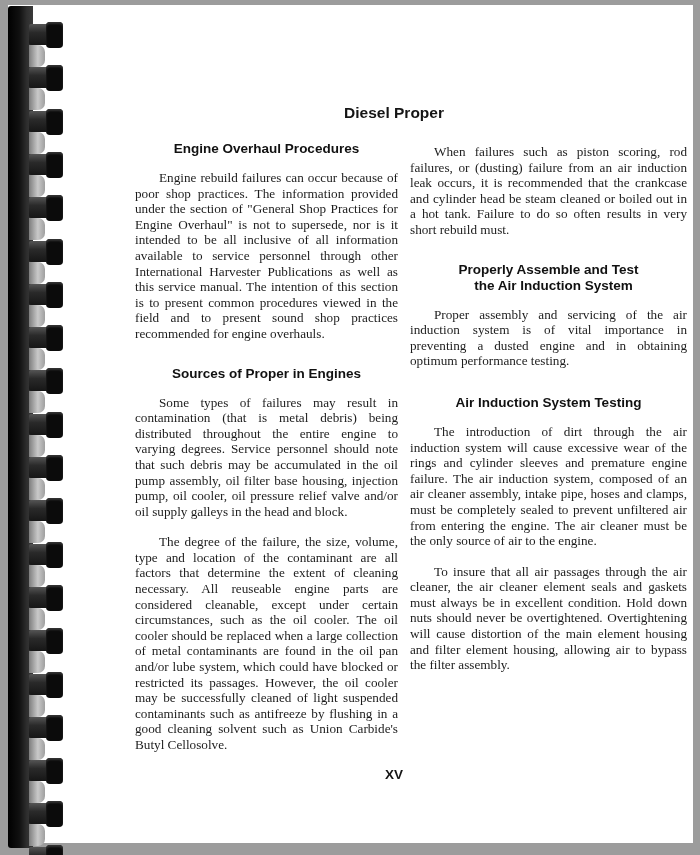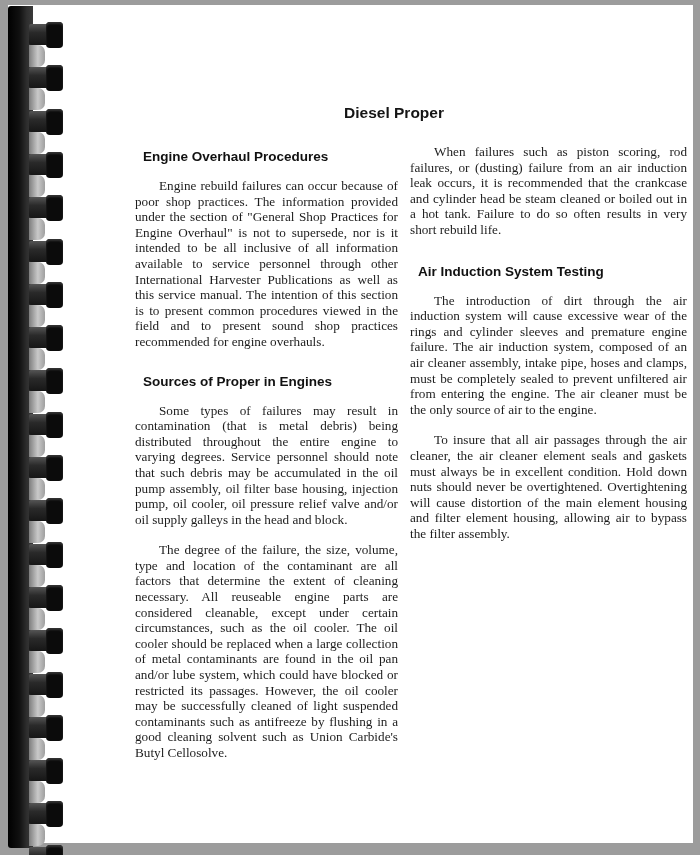--- a/index.html
+++ b/index.html
@@ -21,21 +21,21 @@
         border-radius:0 7px 7px 0;}
   
   #content{position:absolute;left:135px;top:84px;width:552px;color:#1c1c1c;}
   .cshift{position:relative;left:-17px;}
   h1{margin:0;font:bold 17.5px/18px "Liberation Sans",sans-serif;letter-spacing:.4px;
      text-align:center;color:#151515;}
   h2{margin:21px 0 0;font:bold 15.5px/16px "Liberation Sans",sans-serif;text-align:center;color:#151515;}
   #cols{display:flex;gap:12px;margin-top:20px;}
   #col-left{width:263px;}
   #col-right{width:277px;}
-  h3{margin:8px;font:bold 13.5px/16px "Liberation Sans",sans-serif;color:#111;}
+  h3{margin:0;font:bold 13.5px/16px "Liberation Sans",sans-serif;color:#111;text-align:center;}
   p{margin:13px 0 0;font-size:13.2px;line-height:15.6px;text-align:justify;
     text-indent:24px;color:#1c1c1c;}
   .gap-head{margin-top:24px;}
   .gap-head-lg{margin-top:26px;}
   .hl2{padding-left:10px;display:block;}
   .hline{display:block;}
   #col-right p.first{margin-top:3px;}
   p.extra{margin-top:15px;}
   #pageno{margin:14px 0 0;text-align:center;font:bold 13.5px "Liberation Sans",sans-serif;color:#151515;}
   #footer{position:absolute;left:8px;top:822px;width:685px;text-align:center;
@@ -118,24 +118,30 @@
       <div id="col-left">
         <h3>Engine Overhaul Procedures</h3>
         <p>Engine rebuild failures can occur because of poor shop practices.  The information provided under the section of "General Shop Practices for Engine Overhaul" is not to supersede, nor is it intended to be all inclusive of all information available to service personnel through other International Harvester Publications as well as this service manual.  The intention of this section is to present common procedures viewed in the field and to present sound shop practices recommended for engine overhauls.</p>
 
         <h3 class="gap-head">Sources of Proper in Engines</h3>
         <p>Some types of failures may result in contamination (that is metal debris) being distributed throughout the entire engine to varying degrees.  Service personnel should note that such debris may be accumulated in the oil pump assembly, oil filter base housing, injection pump, oil cooler, oil pressure relief valve and/or oil supply galleys in the head and block.</p>
         <p class="extra">The degree of the failure, the size, volume, type and location of the contaminant are all factors that determine the extent of cleaning necessary.  All reuseable engine parts are considered cleanable, except under certain circumstances, such as the oil cooler.  The oil cooler should be replaced when a large collection of metal contaminants are found in the oil pan and/or lube system, which could have blocked or restricted its passages.  However, the oil cooler may be successfully cleaned of light suspended contaminants such as antifreeze by flushing in a good cleaning solvent such as Union Carbide's Butyl Cellosolve.</p>
       </div>
 
       <div id="col-right">
-        <p class="first">When failures such as piston scoring, rod failures, or (dusting) failure from an air induction leak occurs, it is recommended that the crankcase and cylinder head be steam cleaned or boiled out in a hot tank.  Failure to do so often results in very short rebuild life.</p>
+        <p class="first">When failures such as piston scoring, rod failures, or (dusting) failure from an air induction leak occurs, it is recommended that the crankcase and cylinder head be steam cleaned or boiled out in a hot tank.  Failure to do so often results in very short rebuild must.</p>
 
+        <h3 class="gap-head">
+          <span class="hline">Properly Assemble and Test</span>
+          <span class="hl2">the Air Induction System</span>
+        </h3>
+        <p>Proper assembly and servicing of the air induction system is of vital importance in preventing a dusted engine and in obtaining optimum performance testing.</p>
 
         <h3 class="gap-head-lg">Air Induction System Testing</h3>
         <p>The introduction of dirt through the air induction system will cause excessive wear of the rings and cylinder sleeves and premature engine failure.  The air induction system, composed of an air cleaner assembly, intake pipe, hoses and clamps, must be completely sealed to prevent unfiltered air from entering the engine.  The air cleaner must be the only source of air to the engine.</p>
         <p class="extra">To insure that all air passages through the air cleaner, the air cleaner element seals and gaskets must always be in excellent condition.  Hold down nuts should never be overtightened.  Overtightening will cause distortion of the main element housing and filter element housing, allowing air to bypass the filter assembly.</p>
       </div>
     </div>
 
+    <div id="pageno" class="cshift">XV</div>
   </div>
 
 </div>
 
 </body></html>

